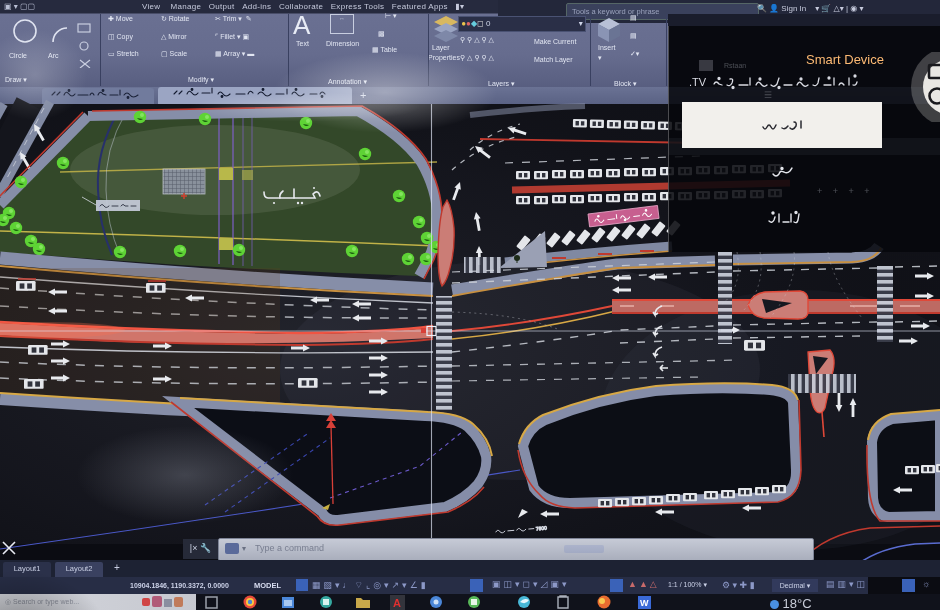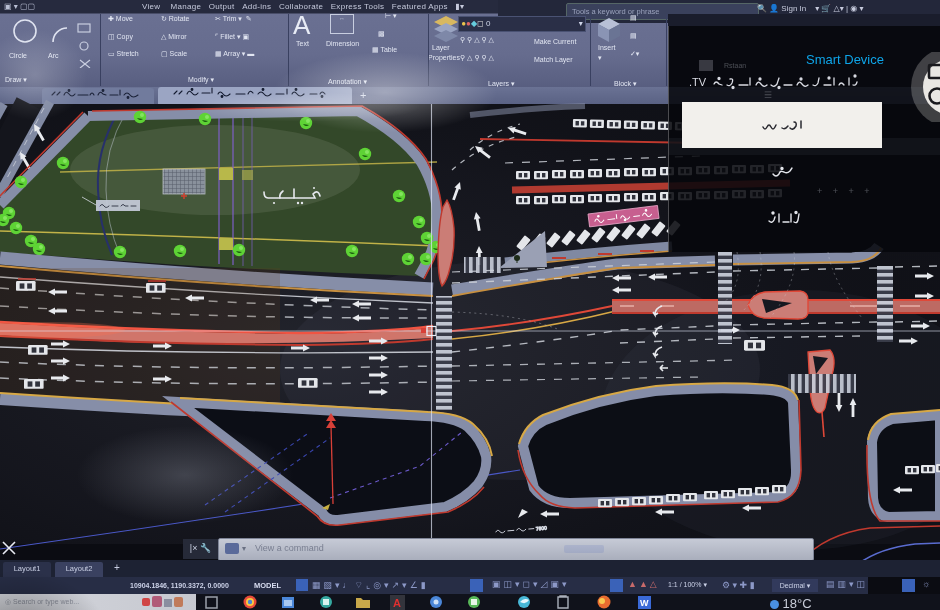--- a/index.html
+++ b/index.html
@@ -570,21 +570,21 @@
 <rect x="427" y="326.5" width="9" height="9" fill="none" stroke="#eef2fa" stroke-width="1.2"></rect>
 <rect x="421" y="328" width="5" height="5" fill="#d84038"></rect>
     </g>
 </svg>
 
 <div class="abs" style="left:183px;top:539px;width:35px;height:20px;background:#262a38;color:#c9cfe0;font-size:9px;line-height:19px;text-align:center;">|× 🔧</div>
 
 <div class="abs" style="left:218px;top:538px;width:594px;height:21px;background:linear-gradient(180deg,#c6cad6,#a9aebc);border:1px solid #7e8496;border-radius:2px;">
   <div class="abs" style="left:6px;top:4px;width:14px;height:11px;background:#5a6a9a;border-radius:2px;"></div>
   <div class="abs" style="left:23px;top:5px;color:#6a7082;font-size:8px;">▾</div>
-  <div class="abs" style="left:36px;top:4px;color:#787e90;font-size:9px;">View a command</div>
+  <div class="abs" style="left:36px;top:4px;color:#787e90;font-size:9px;">Type a command</div>
   <div class="abs" style="left:345px;top:6px;width:40px;height:8px;background:rgba(90,110,190,.18);border-radius:2px;"></div>
 </div>
 
 <div class="abs" style="left:0;top:560px;width:940px;height:17px;background:#1d2233;">
 
   <div class="abs" style="left:3px;top:2px;width:48px;height:15px;background:#2b314a;color:#c9cfe4;font-size:7.5px;line-height:14px;text-align:center;border-radius:2px 2px 0 0;">Layout1</div>
 
   <div class="abs" style="left:55px;top:2px;width:48px;height:15px;background:#3a4160;color:#c9cfe4;font-size:7.5px;line-height:14px;text-align:center;border-radius:2px 2px 0 0;">Layout2</div>
 
   <div class="abs" style="left:114px;top:2px;color:#c9cfe4;font-size:10px;">+</div>
@@ -652,21 +652,21 @@
 <div class="abs" style="left:770px;top:596px;color:#c8ccd8;font-size:13px;"><span style="display:inline-block;width:9px;height:9px;background:#4a90e2;border-radius:50%;vertical-align:-1px;"></span>&nbsp;18°C Cloudy&nbsp;&nbsp;&nbsp;︿&nbsp;▤&nbsp;🔊&nbsp;⌚&nbsp;ENG</div>
 
 <div class="abs" style="left:668px;top:26px;width:272px;height:226px;background:rgba(6,7,11,.87);border-left:1px solid rgba(255,255,255,.28);">
 
   <div class="abs" style="left:30px;top:34px;width:14px;height:11px;background:rgba(200,205,215,.25);"></div>
   <div class="abs" style="left:55px;top:36px;color:rgba(220,225,235,.3);font-size:7px;">Rstaan</div>
   <div class="abs" style="left:95px;top:64px;color:rgba(220,225,235,.28);font-size:9px;">☰</div>
   <div class="abs" style="left:148px;top:160px;color:rgba(220,225,235,.32);font-size:9px;letter-spacing:4px;">+ + + +</div>
   <div class="abs" style="left:0;top:112px;width:272px;height:17px;background:rgba(160,168,185,.07);"></div>
 
-  <div class="abs" style="left:0;top:26px;width:215px;text-align:right;color:#0ea5e9;font-size:13px;">Smart Device</div>
+  <div class="abs" style="left:0;top:26px;width:215px;text-align:right;color:#fdba74;font-size:13px;">Smart Device</div>
 
   <svg class="abs" style="left:20px;top:48px;" width="195" height="16">
       <text x="0" y="12" font-size="11" fill="#dadce4" font-family="Liberation Sans">.TV</text>
       <g stroke="#dadce4" fill="none" stroke-width="1.3" stroke-linecap="round">
         <path d="M25 10 q2 -4 5 0 l3 1 M38 11 q3 2 5 -2 q2 -5 -2 -4 M50 11 h9 m2 -7 v7 M67 11 q2 -5 5 -1 t6 1 M82 11 q3 3 6 -1 l2 -6 M95 11 h8 M108 11 q2 -5 5 -1 t6 1 M124 11 q3 2 5 -2 l1 -5 M135 11 h7 m3 -7 v7 M150 11 q2 -4 5 0 M160 4 v7 m4 0 q3 1 4 -3"></path>
         <g fill="#dadce4">
           <circle cx="30" cy="4.5" r="1"></circle>
           <circle cx="44" cy="13.5" r="1"></circle>
           <circle cx="71" cy="5" r="1"></circle>
           <circle cx="90" cy="13.5" r="1"></circle>

